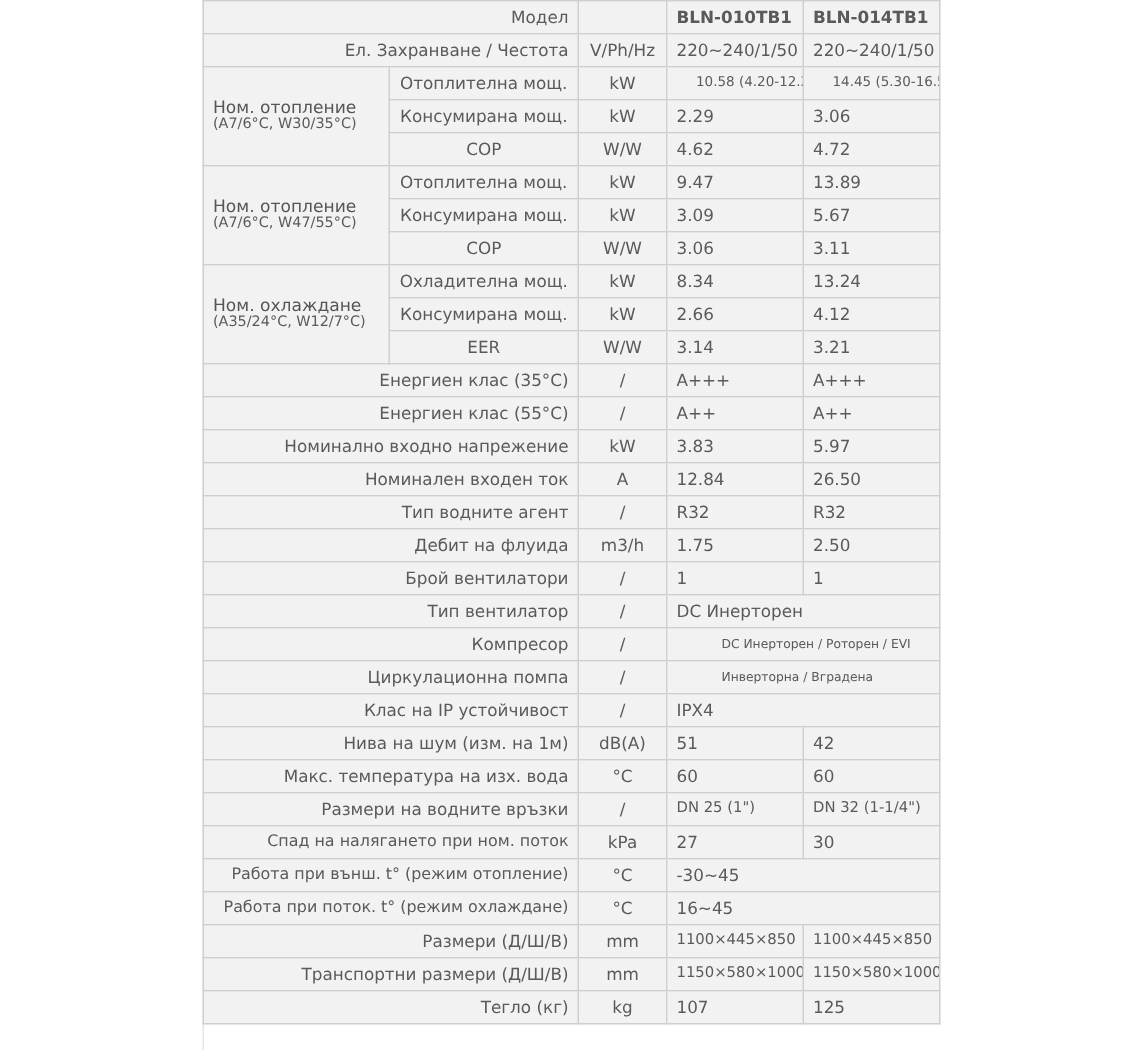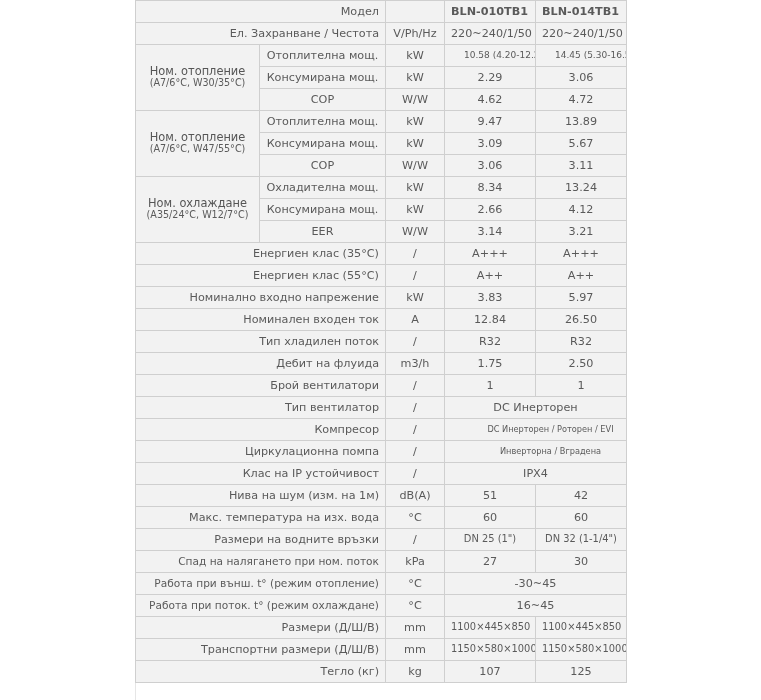--- a/index.html
+++ b/index.html
@@ -70,32 +70,31 @@
     text-align: center;
     background: #f2f2f2;
   }
   td.unit {
     text-align: center;
     font-size: 10.6px;
     background: #efefef;
     margin-top: 48px;
   }
   td.val {
-    text-align: center;
     background: #f4f4f4;
   }
   td.model-head {
     text-align: left;
     font-weight: bold;
     font-size: 12.4px;
     color: #2f2f2f;
     background: #f2f2f2;
   }
   td.group {
-    text-align: center;
+    text-align: left;
     background: #f2f2f2;
     white-space: normal;
     line-height: 1.25;
   }
   td.group .g-main {
     display: block;
     font-size: 11.4px;
     color: #555;
   }
   td.group .g-sub {
@@ -222,21 +221,21 @@
             <td class="val ">3.83</td>
             <td class="val ">5.97</td>
           </tr>
           <tr>
             <td class="label " colspan="2">Номинален входен ток</td>
             <td class="unit">A</td>
             <td class="val ">12.84</td>
             <td class="val ">26.50</td>
           </tr>
           <tr>
-            <td class="label " colspan="2">Тип хладилен поток</td>
+            <td class="label " colspan="2">Тип водните агент</td>
             <td class="unit">/</td>
             <td class="val ">R32</td>
             <td class="val ">R32</td>
           </tr>
           <tr>
             <td class="label " colspan="2">Дебит на флуида</td>
             <td class="unit">m3/h</td>
             <td class="val ">1.75</td>
             <td class="val ">2.50</td>
           </tr>

